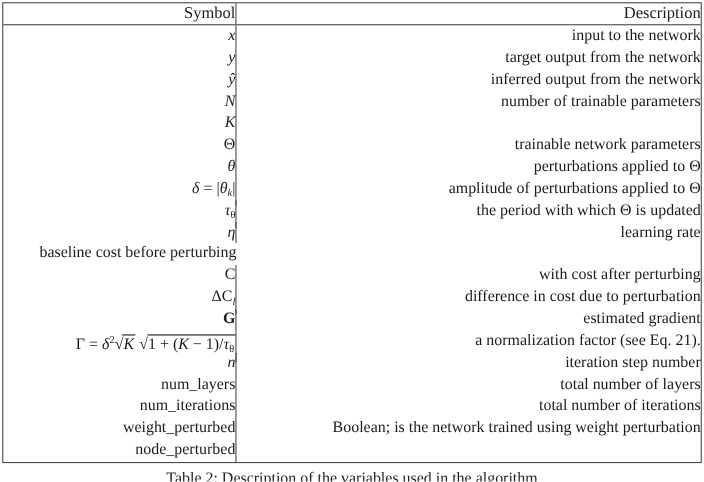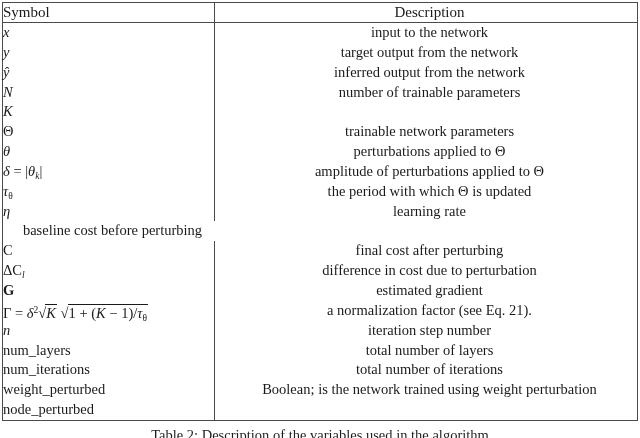--- a/index.html
+++ b/index.html
@@ -19,27 +19,27 @@
   .thead,.tr{
     display:grid;
     grid-template-columns:212px 1fr;
   }
   .thead{
     height:19px;line-height:19px;
     border-bottom:1px solid #4a4a4a;
   }
   .tr{height:19.85px;line-height:19.85px;}
   .cell-sym{
-    text-align:left;
+    text-align:right;
     border-right:1px solid #4a4a4a;
     font-size:14.5px;
     white-space:nowrap;
   }
   .cell-desc{
-    text-align:center;
+    text-align:right;
     padding-left:7px;
     font-size:14.5px;
     white-space:nowrap;
   }
   .th{font-size:15px;}
   .i{font-style:italic;}
   .b{font-weight:bold;}
   .sub{font-size:9.5px;vertical-align:-3px;}
   .i.sub,.sub.i{font-style:italic;}
   .sup{font-size:9.5px;vertical-align:5px;}
@@ -101,21 +101,21 @@
         </div>
         <div class="tr">
           <div class="cell-sym"><span class="i">η</span></div>
           <div class="cell-desc">learning rate</div>
         </div>
         <div class="tr">
           <div class="cell-desc">baseline cost before perturbing</div>
         </div>
         <div class="tr">
           <div class="cell-sym"><span>C</span></div>
-          <div class="cell-desc">final cost after perturbing</div>
+          <div class="cell-desc">with cost after perturbing</div>
         </div>
         <div class="tr">
           <div class="cell-sym"><span>ΔC</span><span class="i sub">l</span></div>
           <div class="cell-desc">difference in cost due to perturbation</div>
         </div>
         <div class="tr">
           <div class="cell-sym"><span class="b">G</span></div>
           <div class="cell-desc">estimated gradient</div>
         </div>
         <div class="tr">

